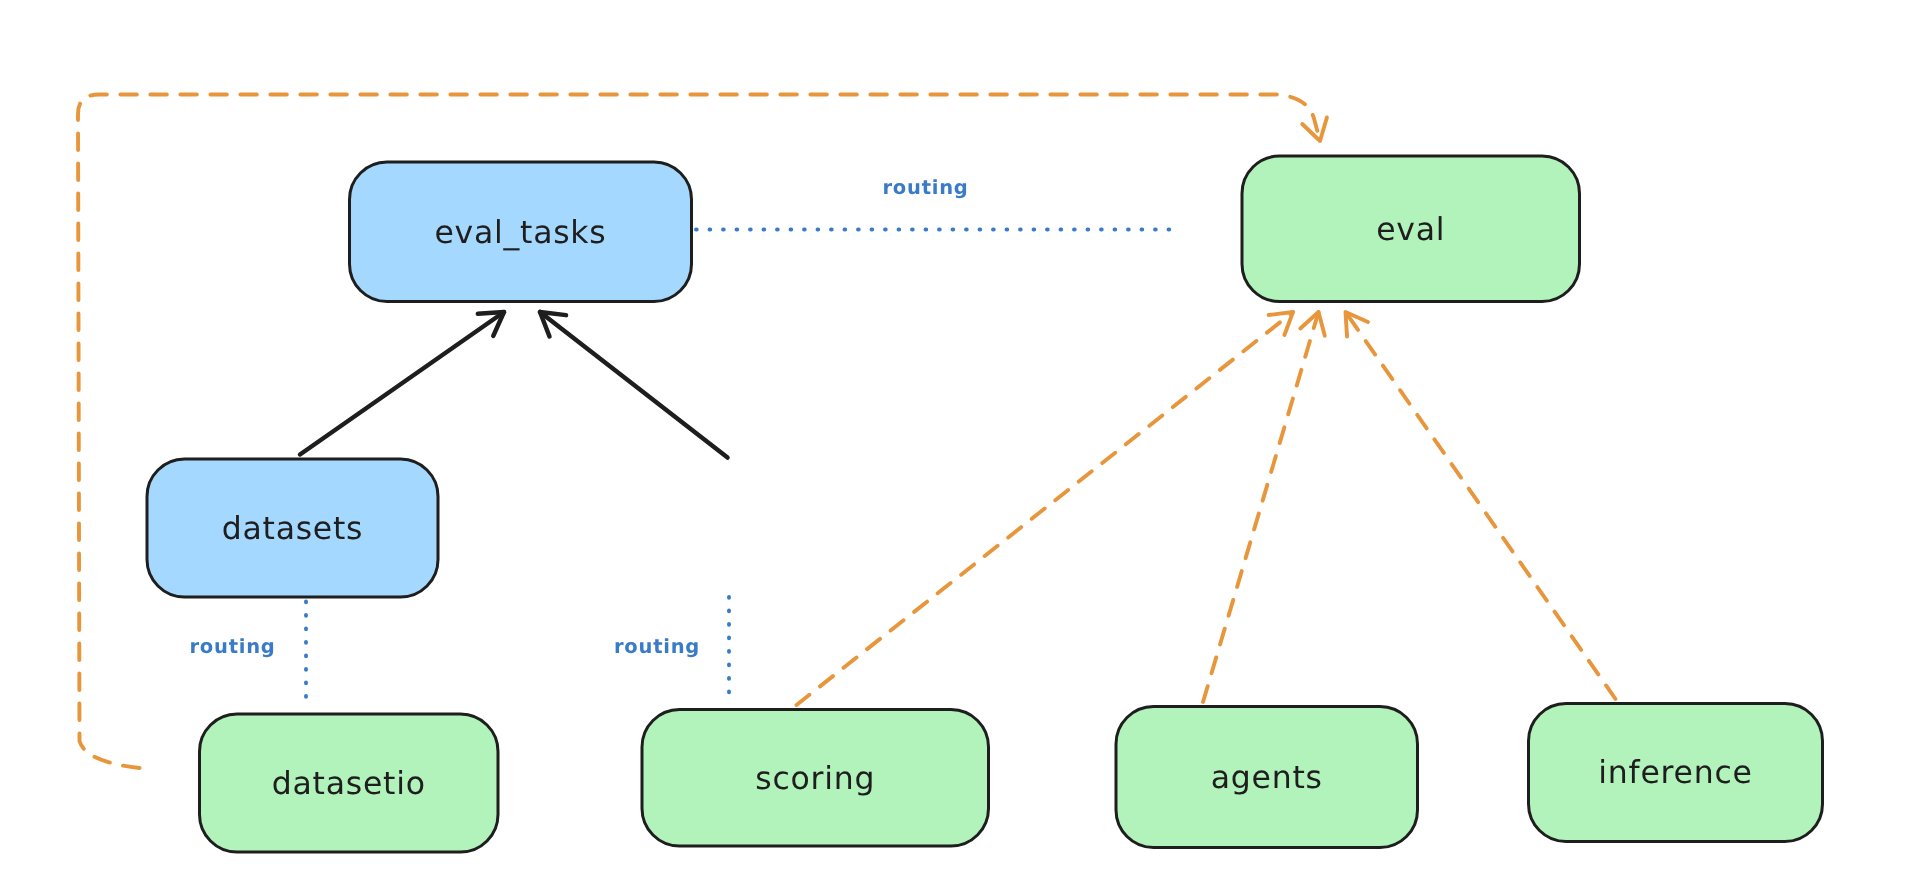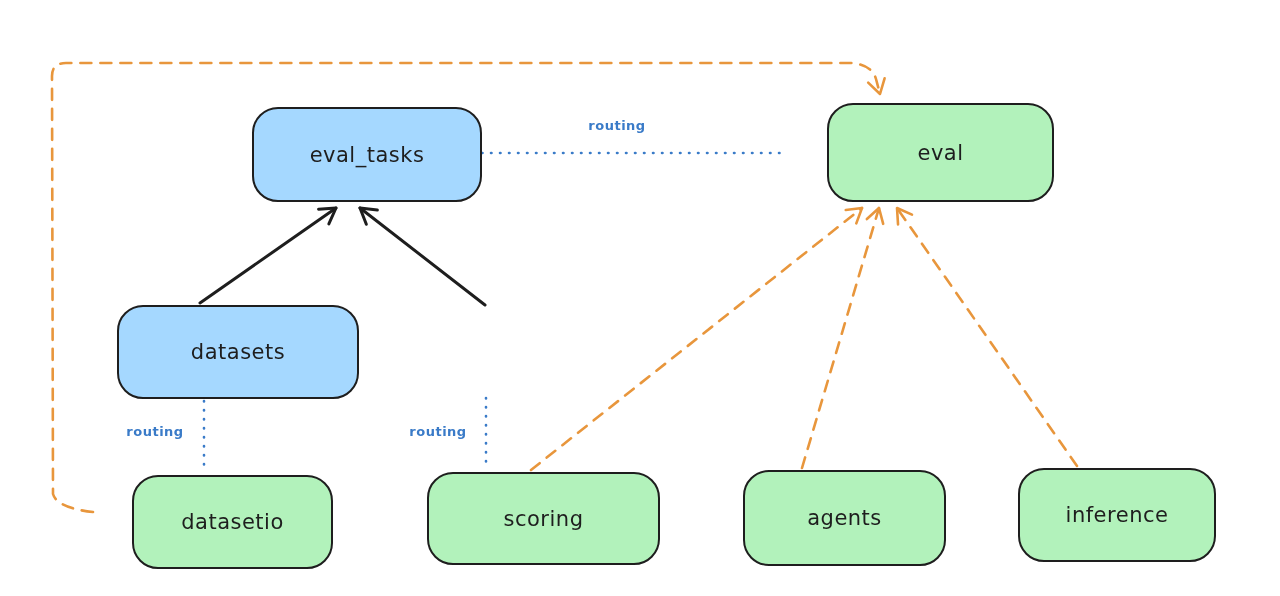--- a/index.html
+++ b/index.html
@@ -22,26 +22,26 @@
     border: 2.5px solid #1e1e1e;
     border-radius: 26px;
     display: flex;
     align-items: center;
     justify-content: center;
     font-size: 21px;
     letter-spacing: 0.5px;
     color: #1e1e1e;
     z-index: 2;
   }
-  .node.blue  { background: #a5d8ff; margin-left: 20px; }
+  .node.blue  { background: #a5d8ff; }
   .node.green { background: #b2f2bb; margin-left: 40px; }
 
   .n-eval-tasks        { left: 232px; top: 107px; width: 230px; height: 95px; }
   .n-eval              { left: 787px; top: 103px; width: 227px; height: 99px; }
-  .n-datasets          { left:  97px; top: 305px; width: 242px; height: 94px; }
+  .n-datasets          { left:  97px; top: 305px; width: 196px; height: 94px; }
   .n-scoring-functions { left: 365px; top: 307px; width: 245px; height: 89px; }
   .n-datasetio         { left:  92px; top: 475px; width: 201px; height: 94px; }
   .n-scoring           { left: 387px; top: 472px; width: 233px; height: 93px; }
   .n-agents            { left: 703px; top: 470px; width: 203px; height: 96px; }
   .n-inference         { left: 978px; top: 468px; width: 198px; height: 94px; }
 
   .edge-label {
     position: absolute;
     width: 96px;
     text-align: center;

